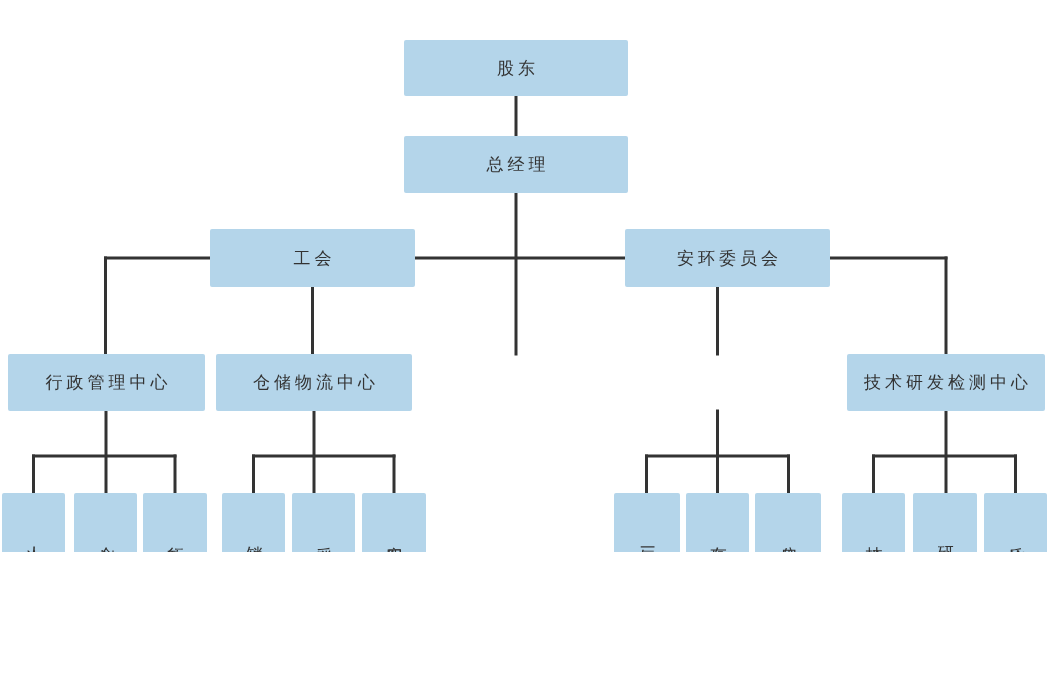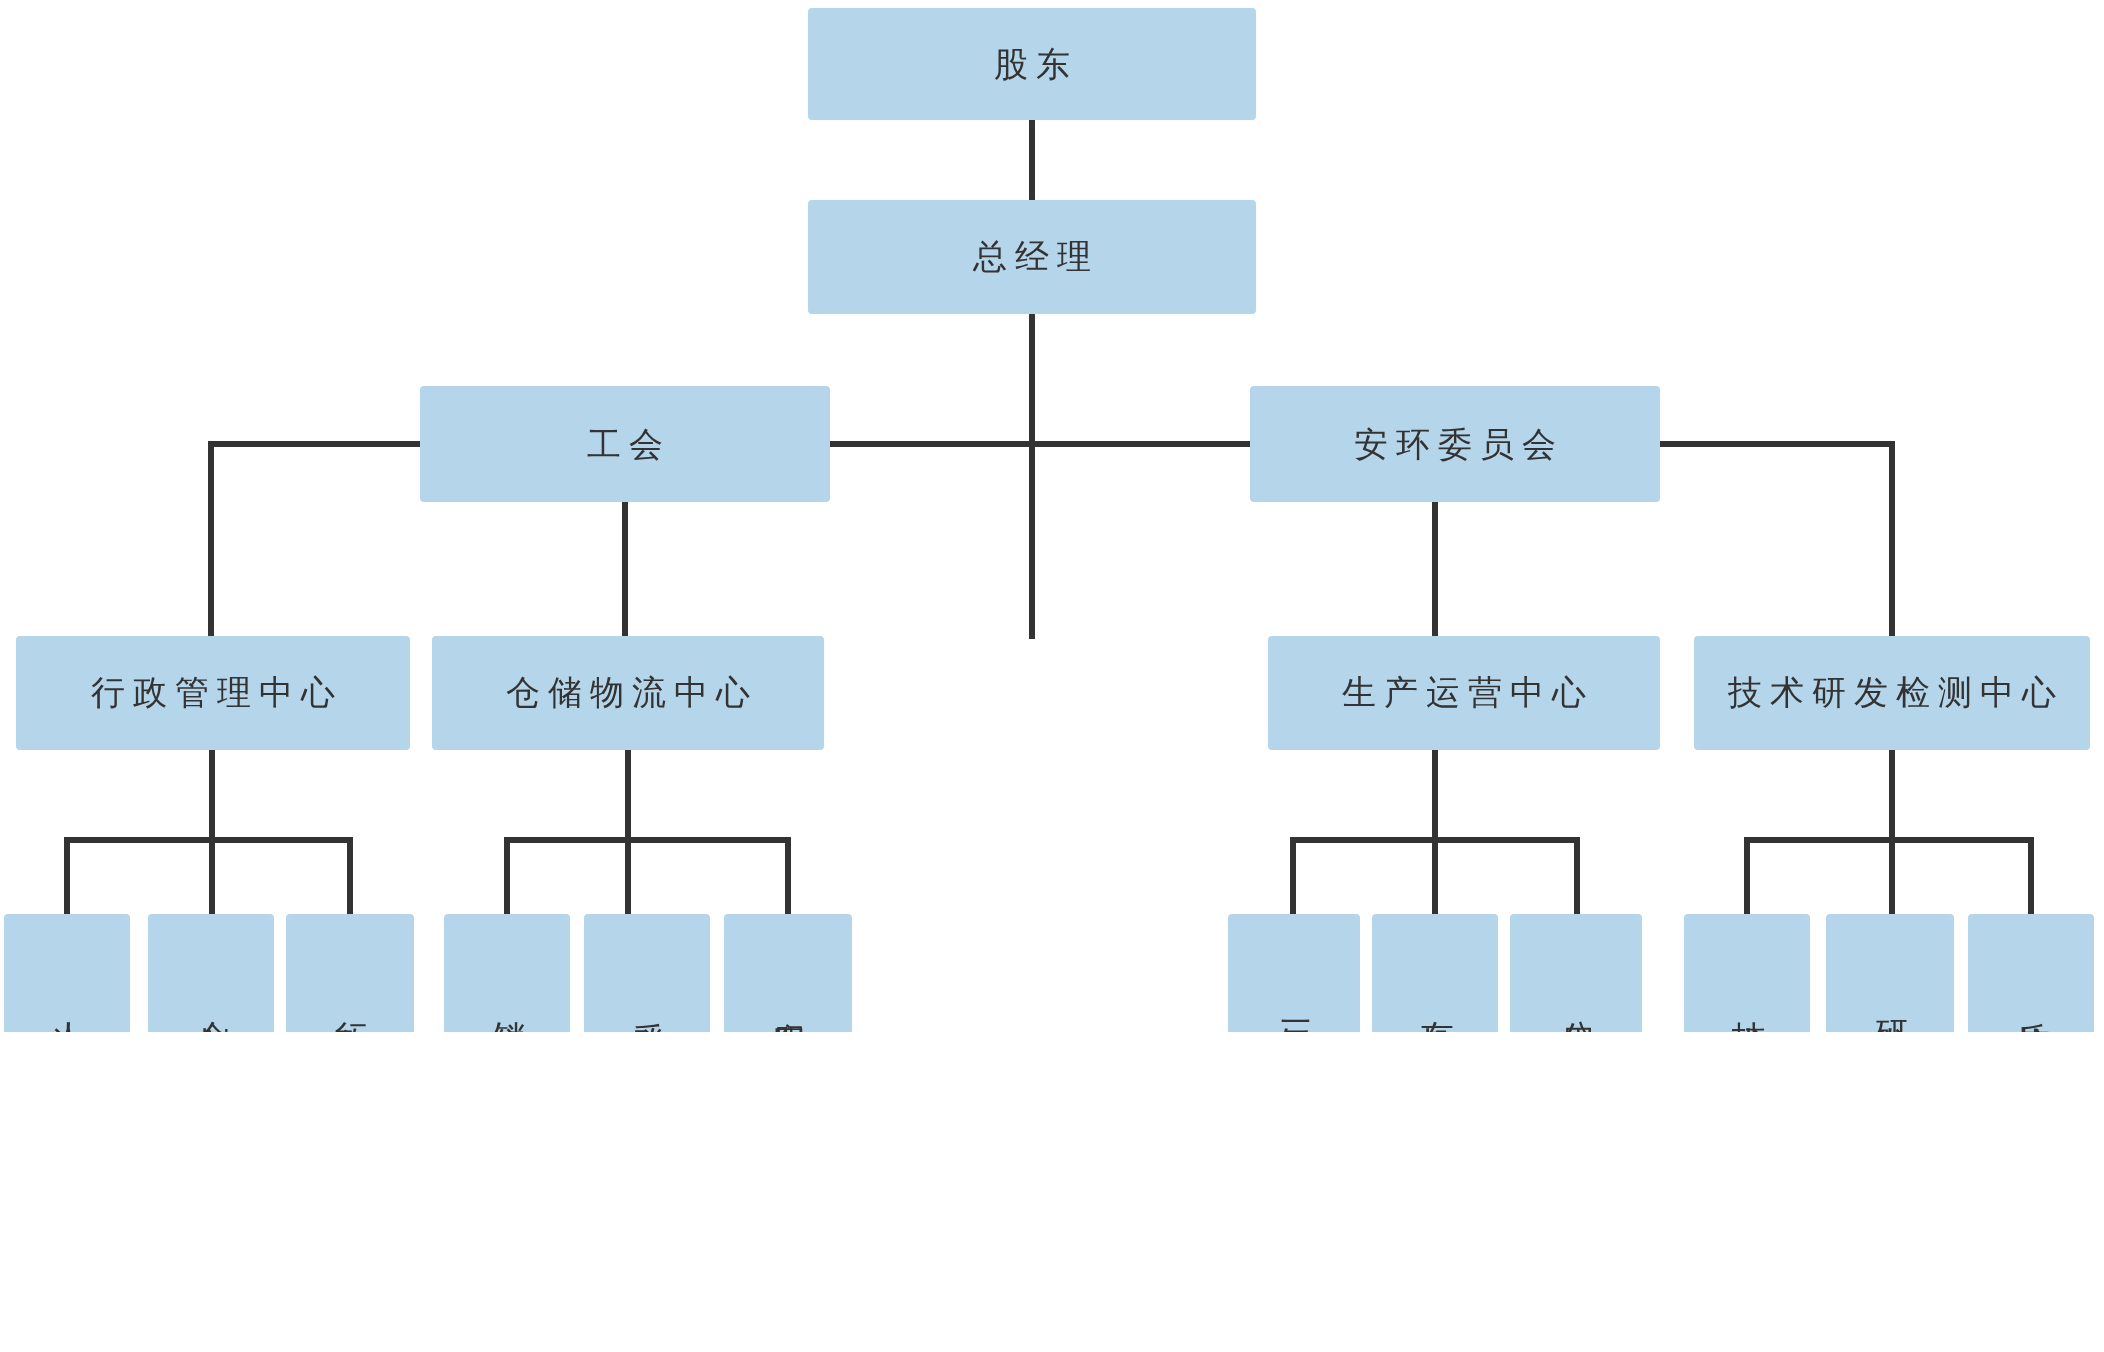--- a/index.html
+++ b/index.html
@@ -10,20 +10,21 @@
   }
   * { margin: 0; padding: 0; box-sizing: border-box; }
   html, body { background: var(--bg); }
   body { font-family: "Liberation Sans", "DejaVu Sans", sans-serif; }
   .canvas {
     position: relative;
     width: 1052px;
     height: 516px;
     background: var(--bg);
     overflow: hidden;
+    margin-top: 36px;
   }
   .connectors {
     position: absolute;
     left: 0; top: 0;
     width: 1052px; height: 676px;
   }
   .connectors path {
     stroke: var(--connector);
     stroke-width: 3;
     fill: none;
@@ -104,21 +105,20 @@
 
   <div class="hnode" style="left:404px;top:4px;width:224px;height:56px">股东</div>
 
   <div class="hnode" style="left:210px;top:193px;width:205px;height:58px">工会</div>
 
   <div class="hnode" style="left:404px;top:100px;width:224px;height:57px">总经理</div>
   <div class="hnode" style="left:625px;top:193px;width:205px;height:58px">安环委员会</div>
 
   <div class="hnode" style="left:216px;top:318px;width:196px;height:57px">仓储物流中心</div>
   <div class="hnode" style="left:8px;top:318px;width:197px;height:57px">行政管理中心</div>
-  <div class="hnode" style="left:634px;top:318px;width:196px;height:57px">生产运营中心</div>
   <div class="hnode" style="left:847px;top:318px;width:198px;height:57px">技术研发检测中心</div>
 
   <div class="vnode" style="left:2px;top:457px;width:63px;height:219px">
     <span class="vlabel">人资部</span>
   </div>
   <div class="vnode" style="left:74px;top:457px;width:63px;height:219px">
     <span class="vlabel">企划部</span>
   </div>
   <div class="vnode" style="left:143px;top:457px;width:64px;height:219px">
     <span class="vlabel">行政部</span>

